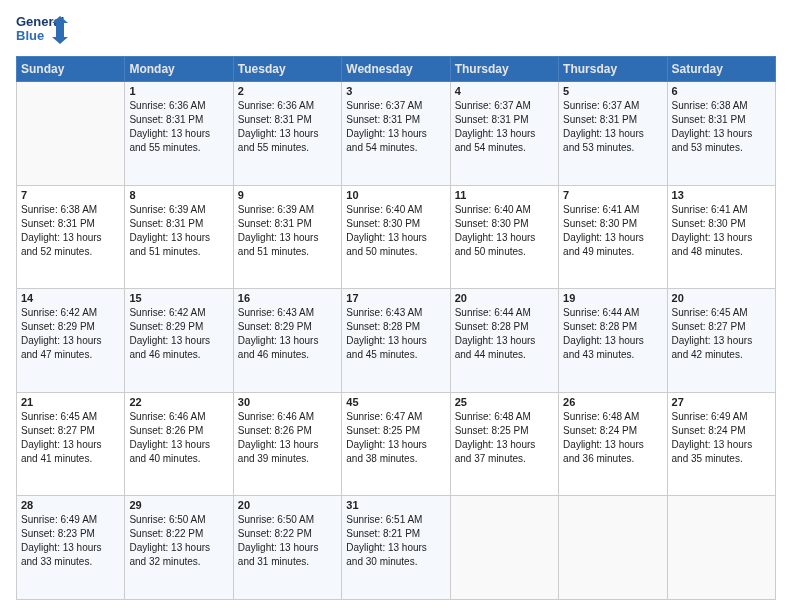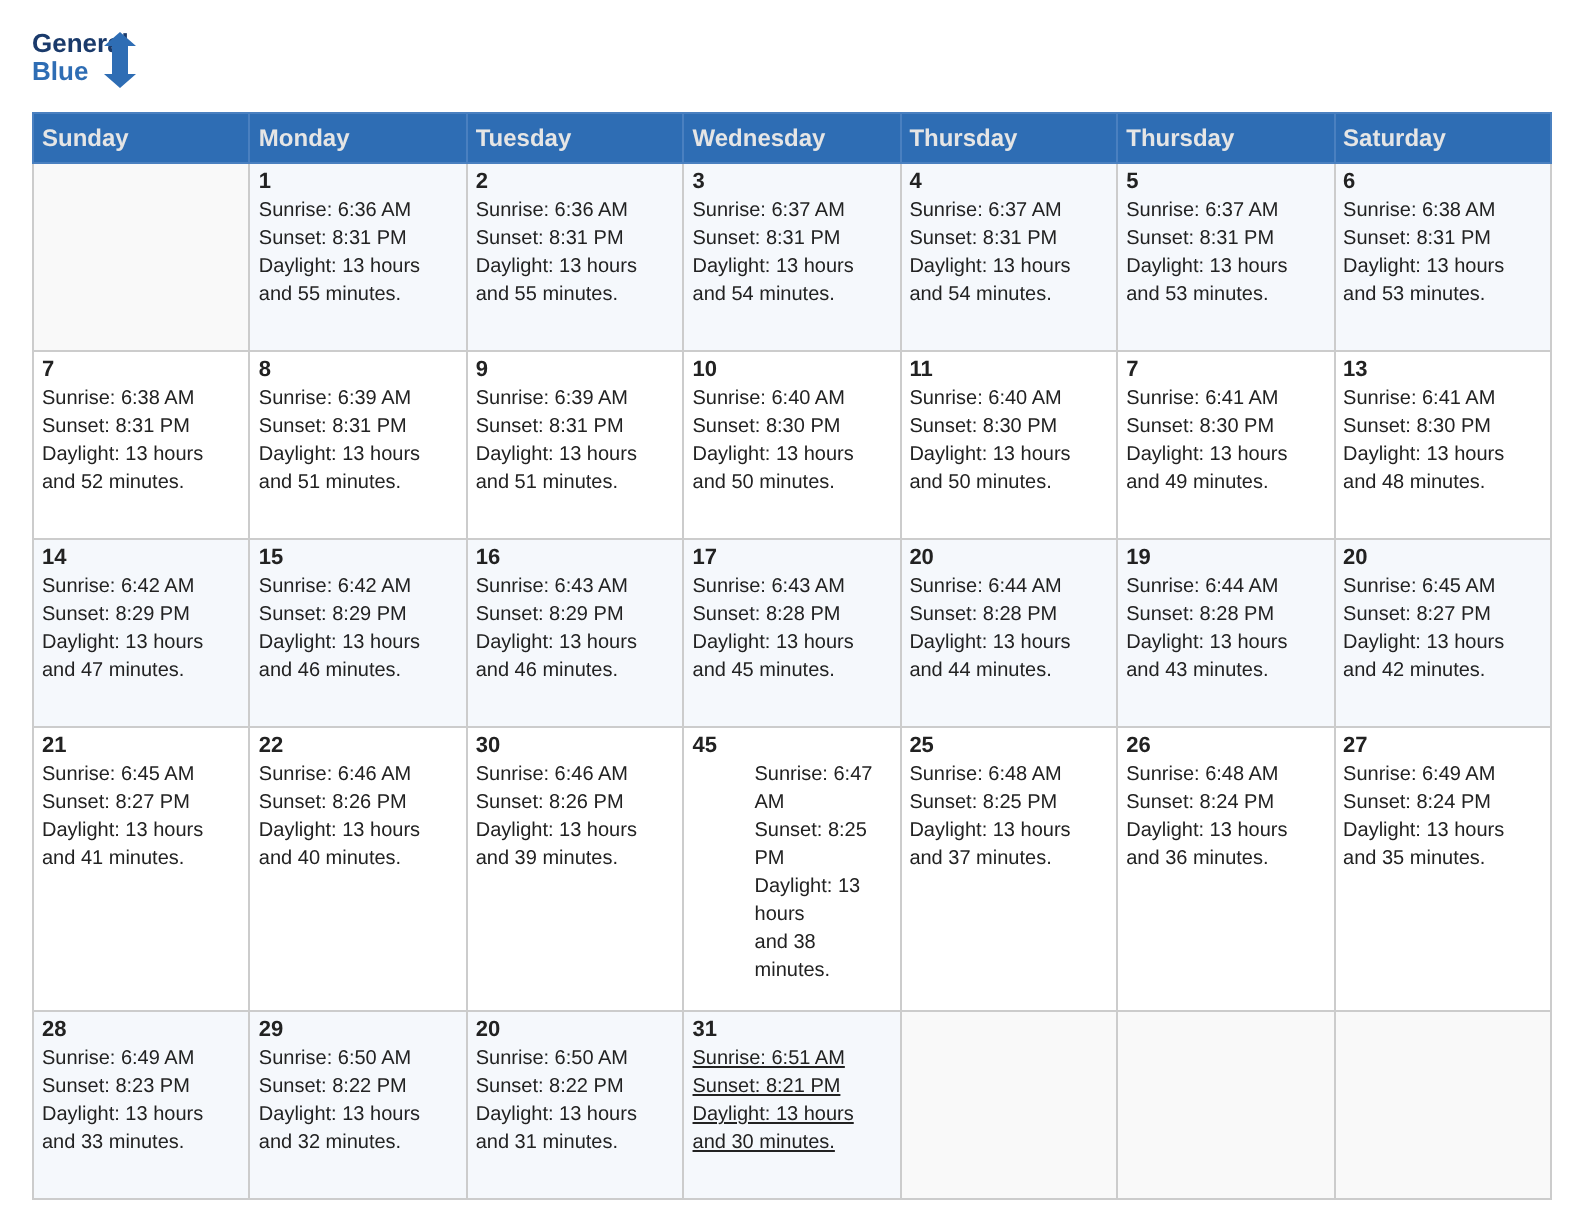--- a/index.html
+++ b/index.html
@@ -281,21 +281,21 @@
           </td>
           <td>
             <span class="day-number">30</span>
             <div class="cell-content" style="white-space: pre-line;">Sunrise: 6:46 AM
 Sunset: 8:26 PM
 Daylight: 13 hours
 and 39 minutes.</div>
           </td>
           <td>
             <span class="day-number">45</span>
-            <div class="cell-content" style="white-space: pre-line; margin-left: 31px;">Sunrise: 6:47 AM
+            <div class="cell-content" style="white-space: pre-line;">Sunrise: 6:47 AM
 Sunset: 8:25 PM
 Daylight: 13 hours
 and 38 minutes.</div>
           </td>
           <td>
             <span class="day-number">25</span>
             <div class="cell-content" style="white-space: pre-line;">Sunrise: 6:48 AM
 Sunset: 8:25 PM
 Daylight: 13 hours
 and 37 minutes.</div>
@@ -332,21 +332,21 @@
           </td>
           <td>
             <span class="day-number">20</span>
             <div class="cell-content" style="white-space: pre-line;">Sunrise: 6:50 AM
 Sunset: 8:22 PM
 Daylight: 13 hours
 and 31 minutes.</div>
           </td>
           <td>
             <span class="day-number">31</span>
-            <div class="cell-content" style="white-space: pre-line; text-decoration: underline;">Sunrise: 6:51 AM
+            <div class="cell-content" style="white-space: pre-line;">Sunrise: 6:51 AM
 Sunset: 8:21 PM
 Daylight: 13 hours
 and 30 minutes.</div>
           </td>
           <td class="cell-empty"></td>
           <td class="cell-empty"></td>
           <td class="cell-empty"></td>
         </tr>
       </tbody>
   </table>

